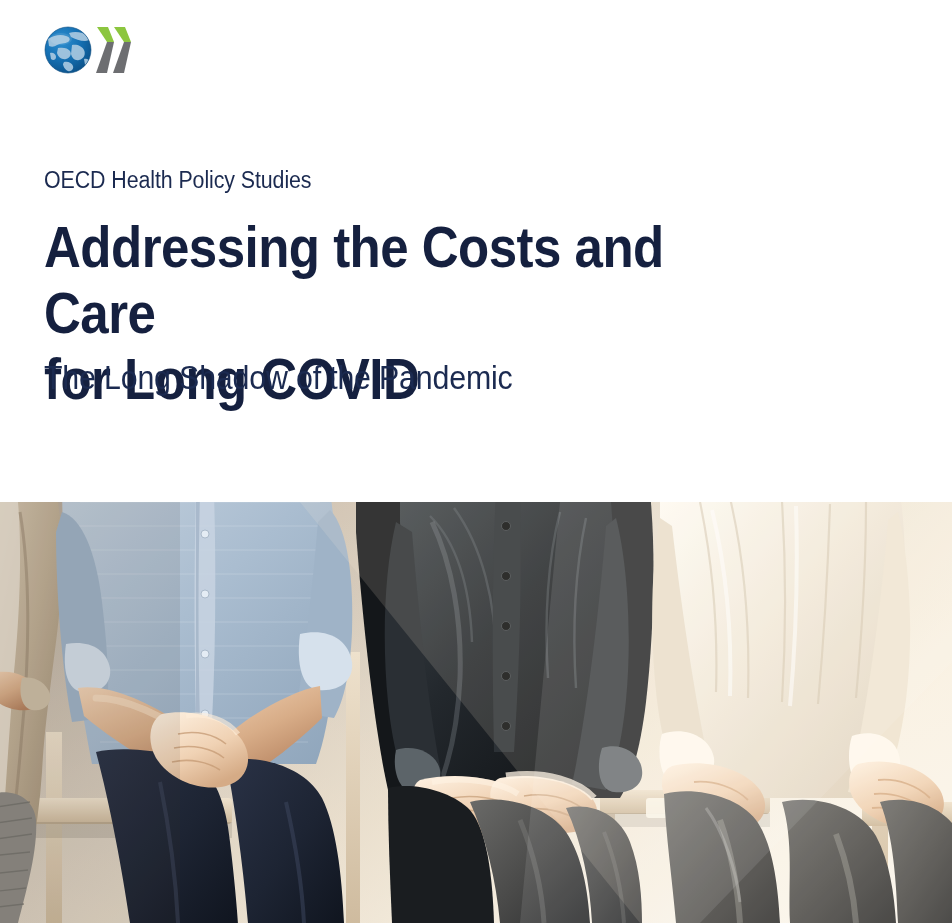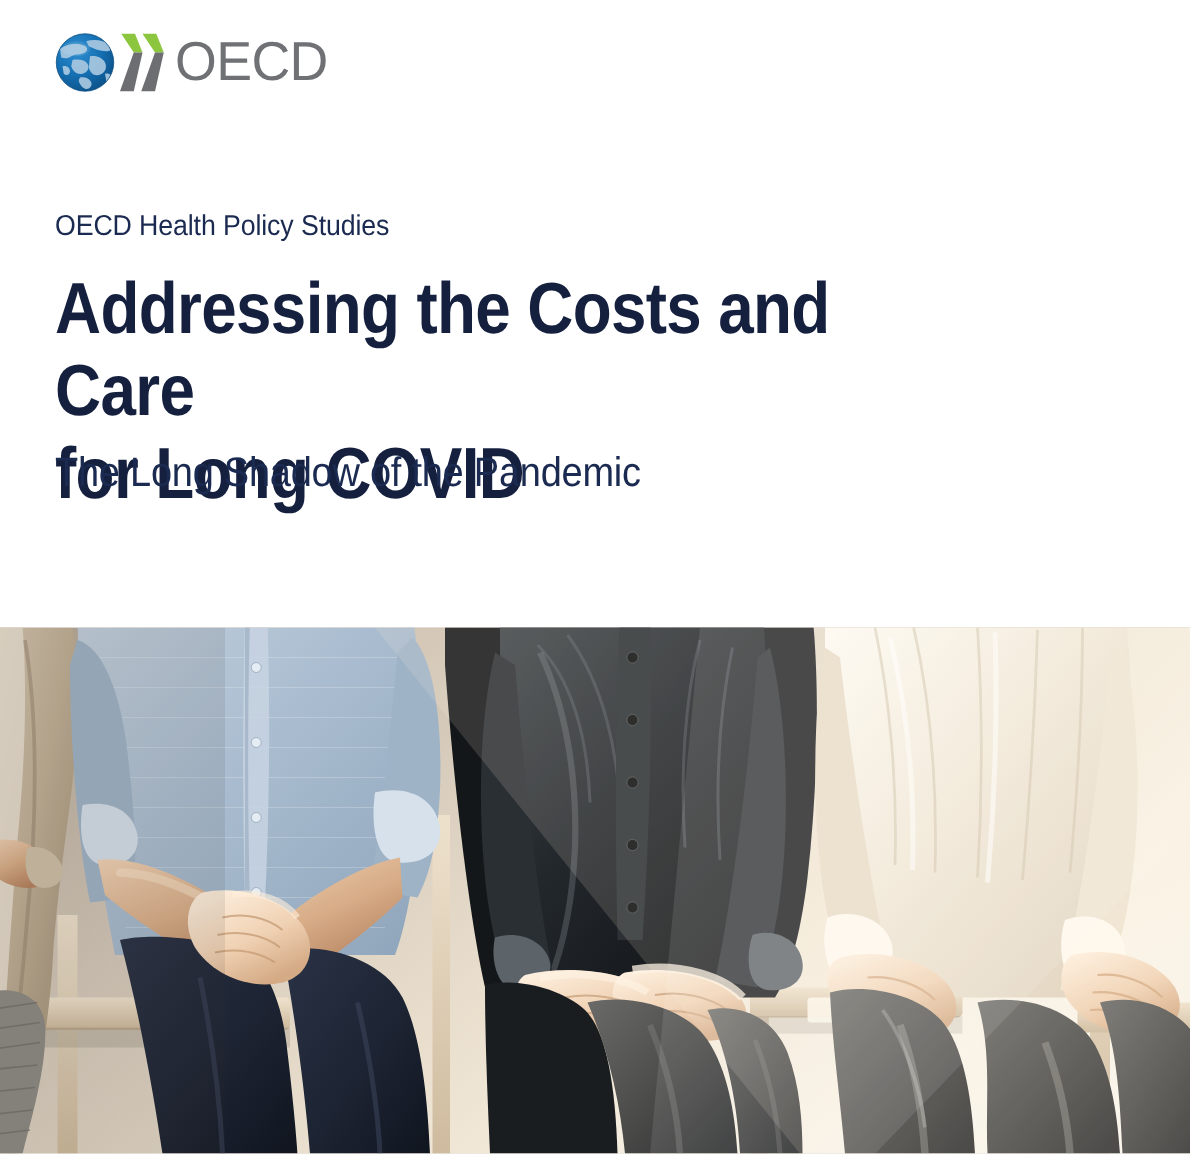--- a/index.html
+++ b/index.html
@@ -166,21 +166,20 @@
 
       <div class="logo-chevrons">
         <svg viewBox="0 0 42 48" width="42" height="48" aria-hidden="true">
           <path d="M3 1 L14 1 L20 16 L13 16 Z" fill="#8cc63f"></path>
           <path d="M13 16 L20 16 L13 47 L2 47 Z" fill="#6d6e71"></path>
           <path d="M20 1 L31 1 L37 16 L30 16 Z" fill="#8cc63f"></path>
           <path d="M30 16 L37 16 L30 47 L19 47 Z" fill="#6d6e71"></path>
         </svg>
       </div>
 
-      <div class="logo-word">OECD</div>
     </div>
 
     <div class="series">OECD Health Policy Studies</div>
 
     <div class="title">Addressing the Costs and Care
 for Long COVID</div>
 
     <div class="subtitle">The Long Shadow of the Pandemic</div>
 
   </div>

